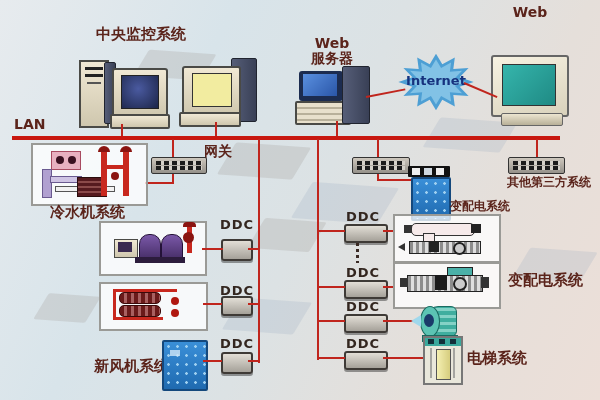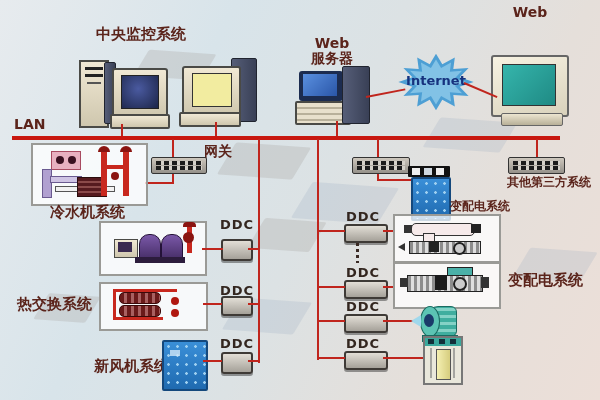--- a/index.html
+++ b/index.html
@@ -155,21 +155,20 @@
       <div style="position:absolute;left:3px;top:2px;width:14px;height:10px;background:#3a2a50;"></div>
     </div>
     <div style="position:absolute;left:38px;top:11px;width:20px;height:23px;background:linear-gradient(180deg,#7a58a8,#49306a);border:1px solid #241238;border-radius:10px 10px 2px 2px;"></div>
     <div style="position:absolute;left:60px;top:11px;width:20px;height:23px;background:linear-gradient(180deg,#7a58a8,#49306a);border:1px solid #241238;border-radius:10px 10px 2px 2px;"></div>
     <div style="position:absolute;left:34px;top:34px;width:50px;height:6px;background:#2c1c3c;"></div>
     <div class="pipe-red" style="left:86px;top:2px;width:5px;height:28px;"></div>
     <div style="position:absolute;left:82px;top:-1px;width:13px;height:5px;background:#8a1410;border-radius:4px 4px 0 0;"></div>
     <div class="valve" style="left:82px;top:9px;width:11px;height:11px;"></div>
   </div>
 
-  <div class="lbl" style="left:17px;top:296px;font-size:15px;">热交换系统</div>
   <div class="box" style="left:99px;top:282px;width:105px;height:45px;">
     <div class="pipe-red" style="left:12px;top:5px;width:64px;height:3px;"></div>
     <div class="pipe-red" style="left:12px;top:5px;width:3px;height:31px;"></div>
     <div class="pipe-red" style="left:12px;top:33px;width:50px;height:3px;"></div>
     <div class="pipe-red" style="left:50px;top:5px;width:3px;height:12px;"></div>
     <div class="cyl-red" style="left:18px;top:8px;width:40px;height:10px;"></div>
     <div class="cyl-red" style="left:18px;top:21px;width:40px;height:10px;"></div>
     <div class="valve" style="left:70px;top:13px;width:8px;height:8px;background:#b01810;"></div>
     <div class="valve" style="left:70px;top:25px;width:8px;height:8px;background:#b01810;"></div>
   </div>
@@ -248,14 +247,15 @@
   <div class="abs" style="left:423px;top:336px;width:36px;height:45px;background:#e9e7db;border:2px solid #777;">
     <div style="position:absolute;left:0;top:0;width:100%;height:8px;background:#3aa89c;">
       <div style="position:absolute;left:3px;top:1px;width:6px;height:5px;background:#12303a;"></div>
       <div style="position:absolute;left:14px;top:1px;width:6px;height:5px;background:#12303a;"></div>
       <div style="position:absolute;left:25px;top:1px;width:6px;height:5px;background:#12303a;"></div>
     </div>
     <div style="position:absolute;left:5px;top:10px;width:2px;height:30px;background:#a5a5a0;"></div>
     <div style="position:absolute;left:28px;top:10px;width:2px;height:30px;background:#a5a5a0;"></div>
     <div style="position:absolute;left:11px;top:11px;width:13px;height:29px;background:linear-gradient(90deg,#f4efb2,#d6cd7e);border:1px solid #555;"></div>
   </div>
+  <div class="lbl" style="left:467px;top:350px;font-size:15px;">电梯系统</div>
 
 </div>
 
 </body></html>

